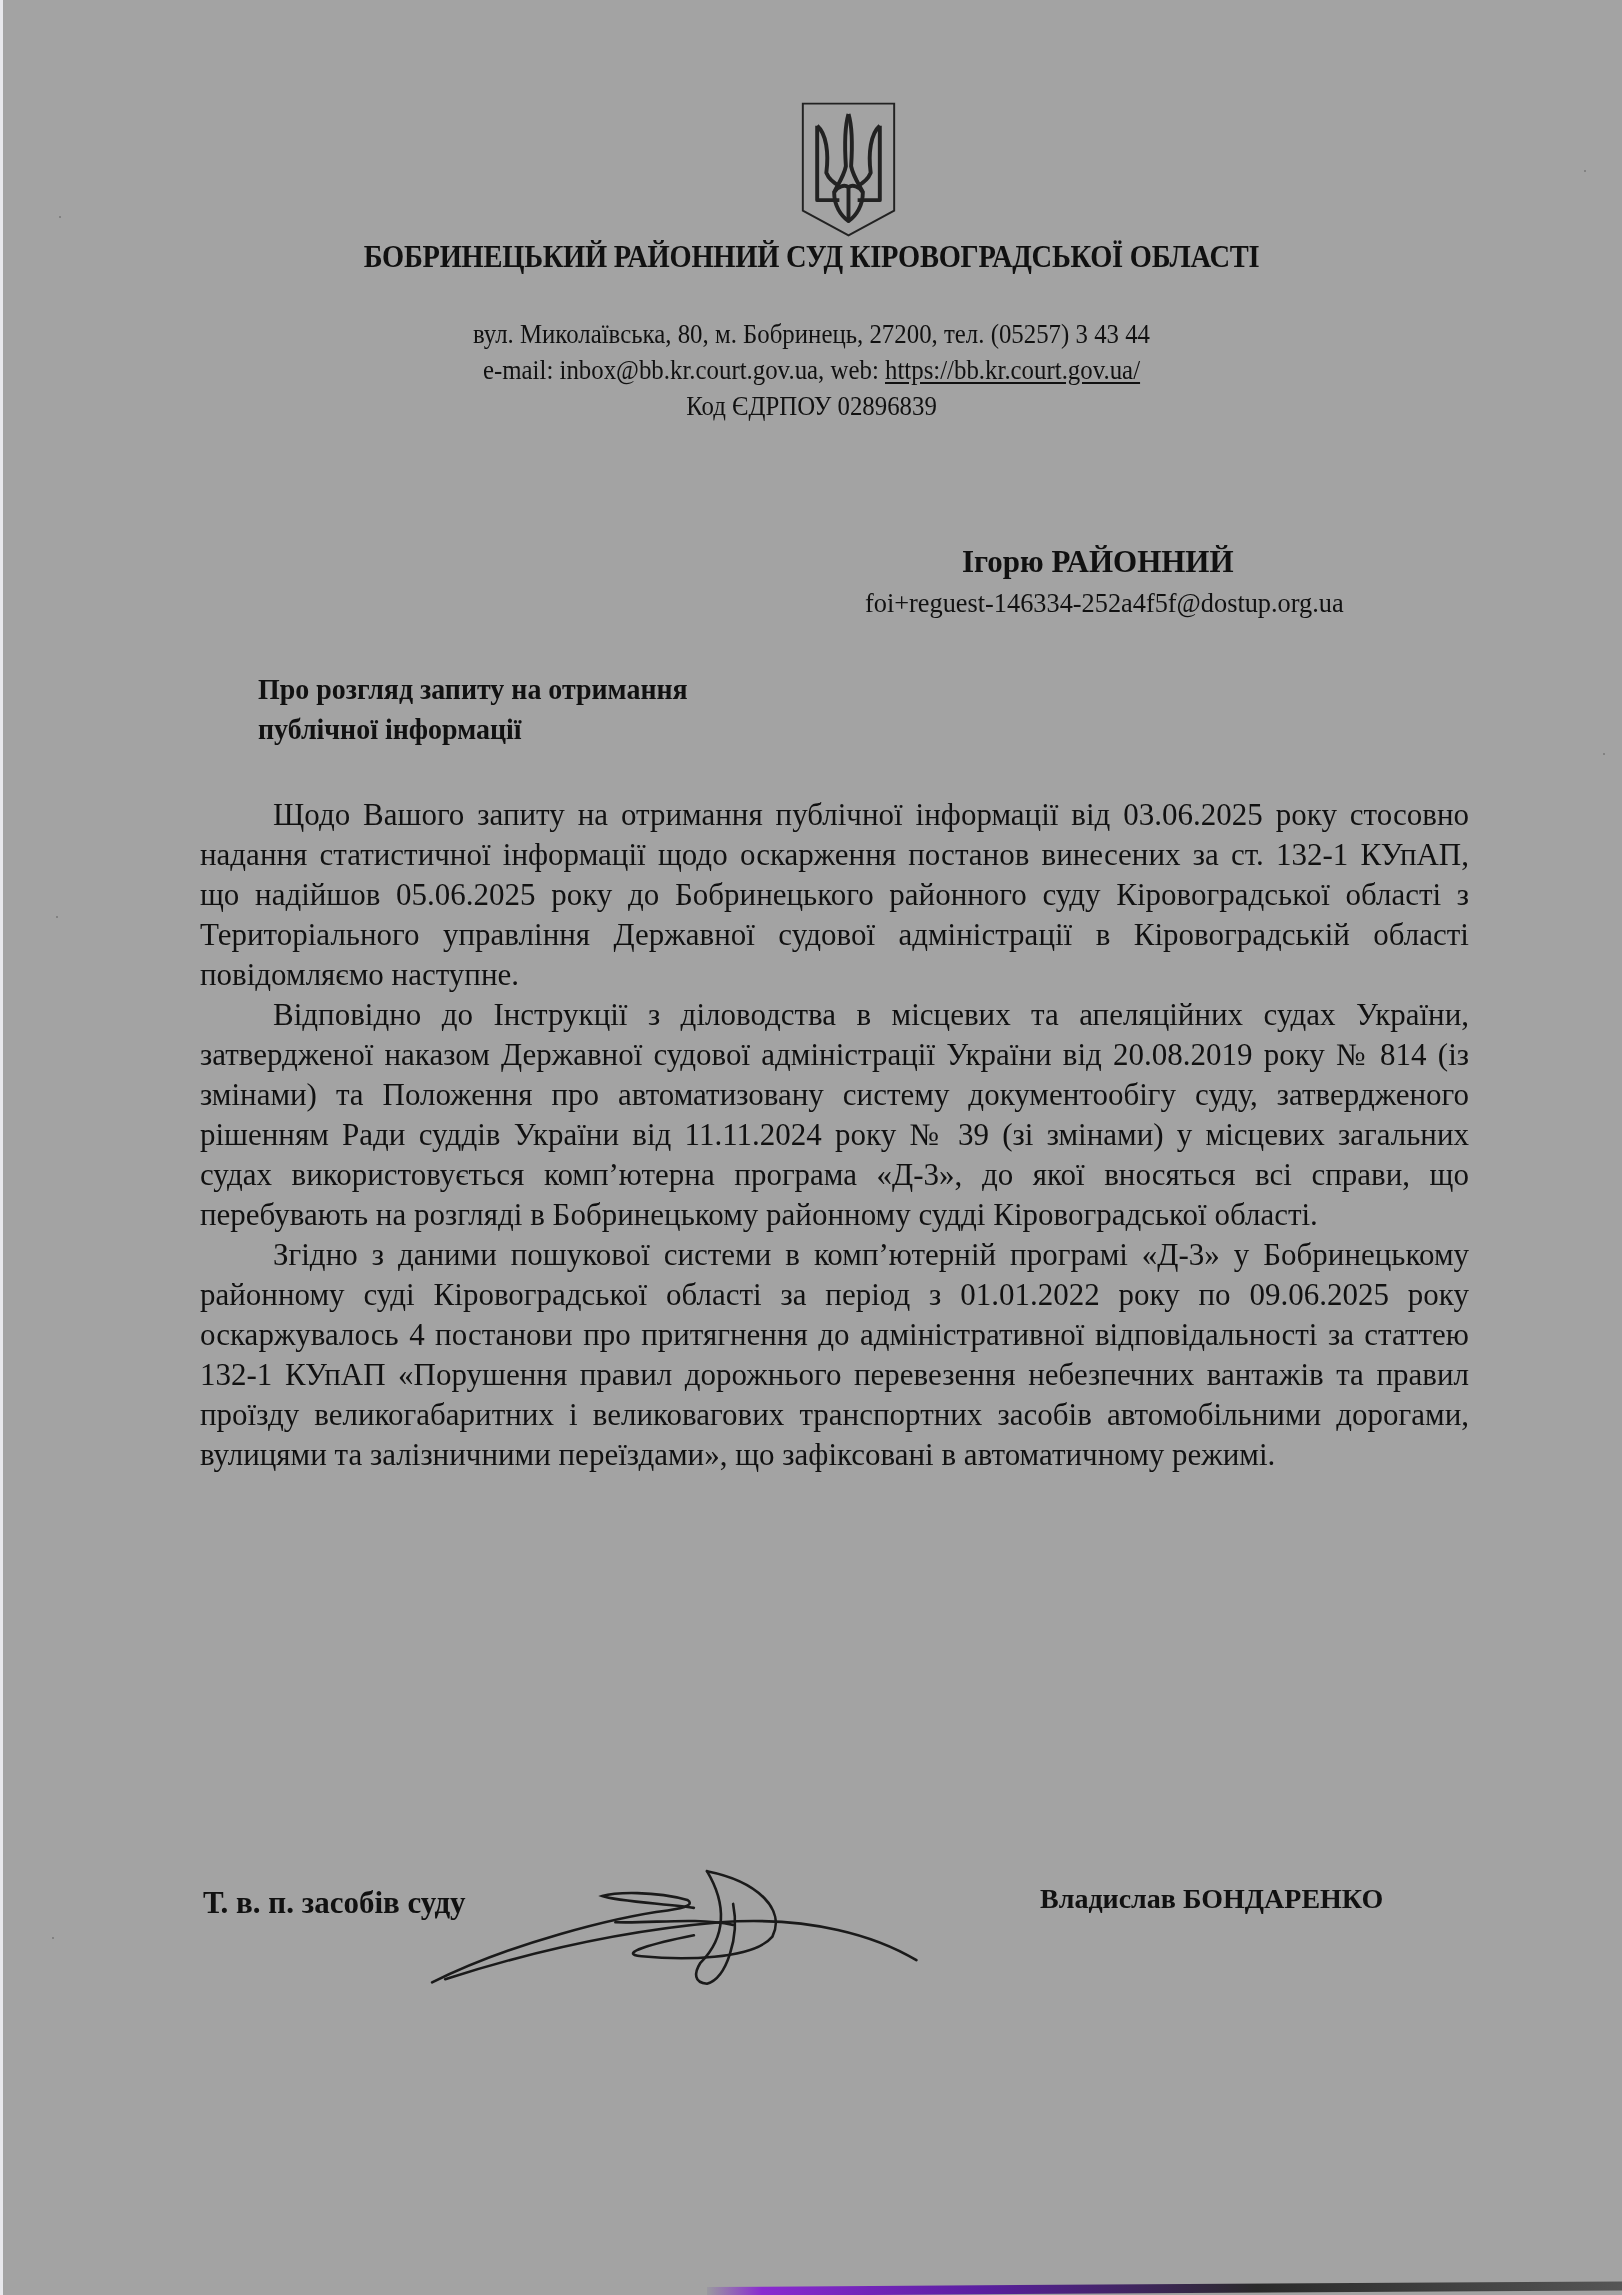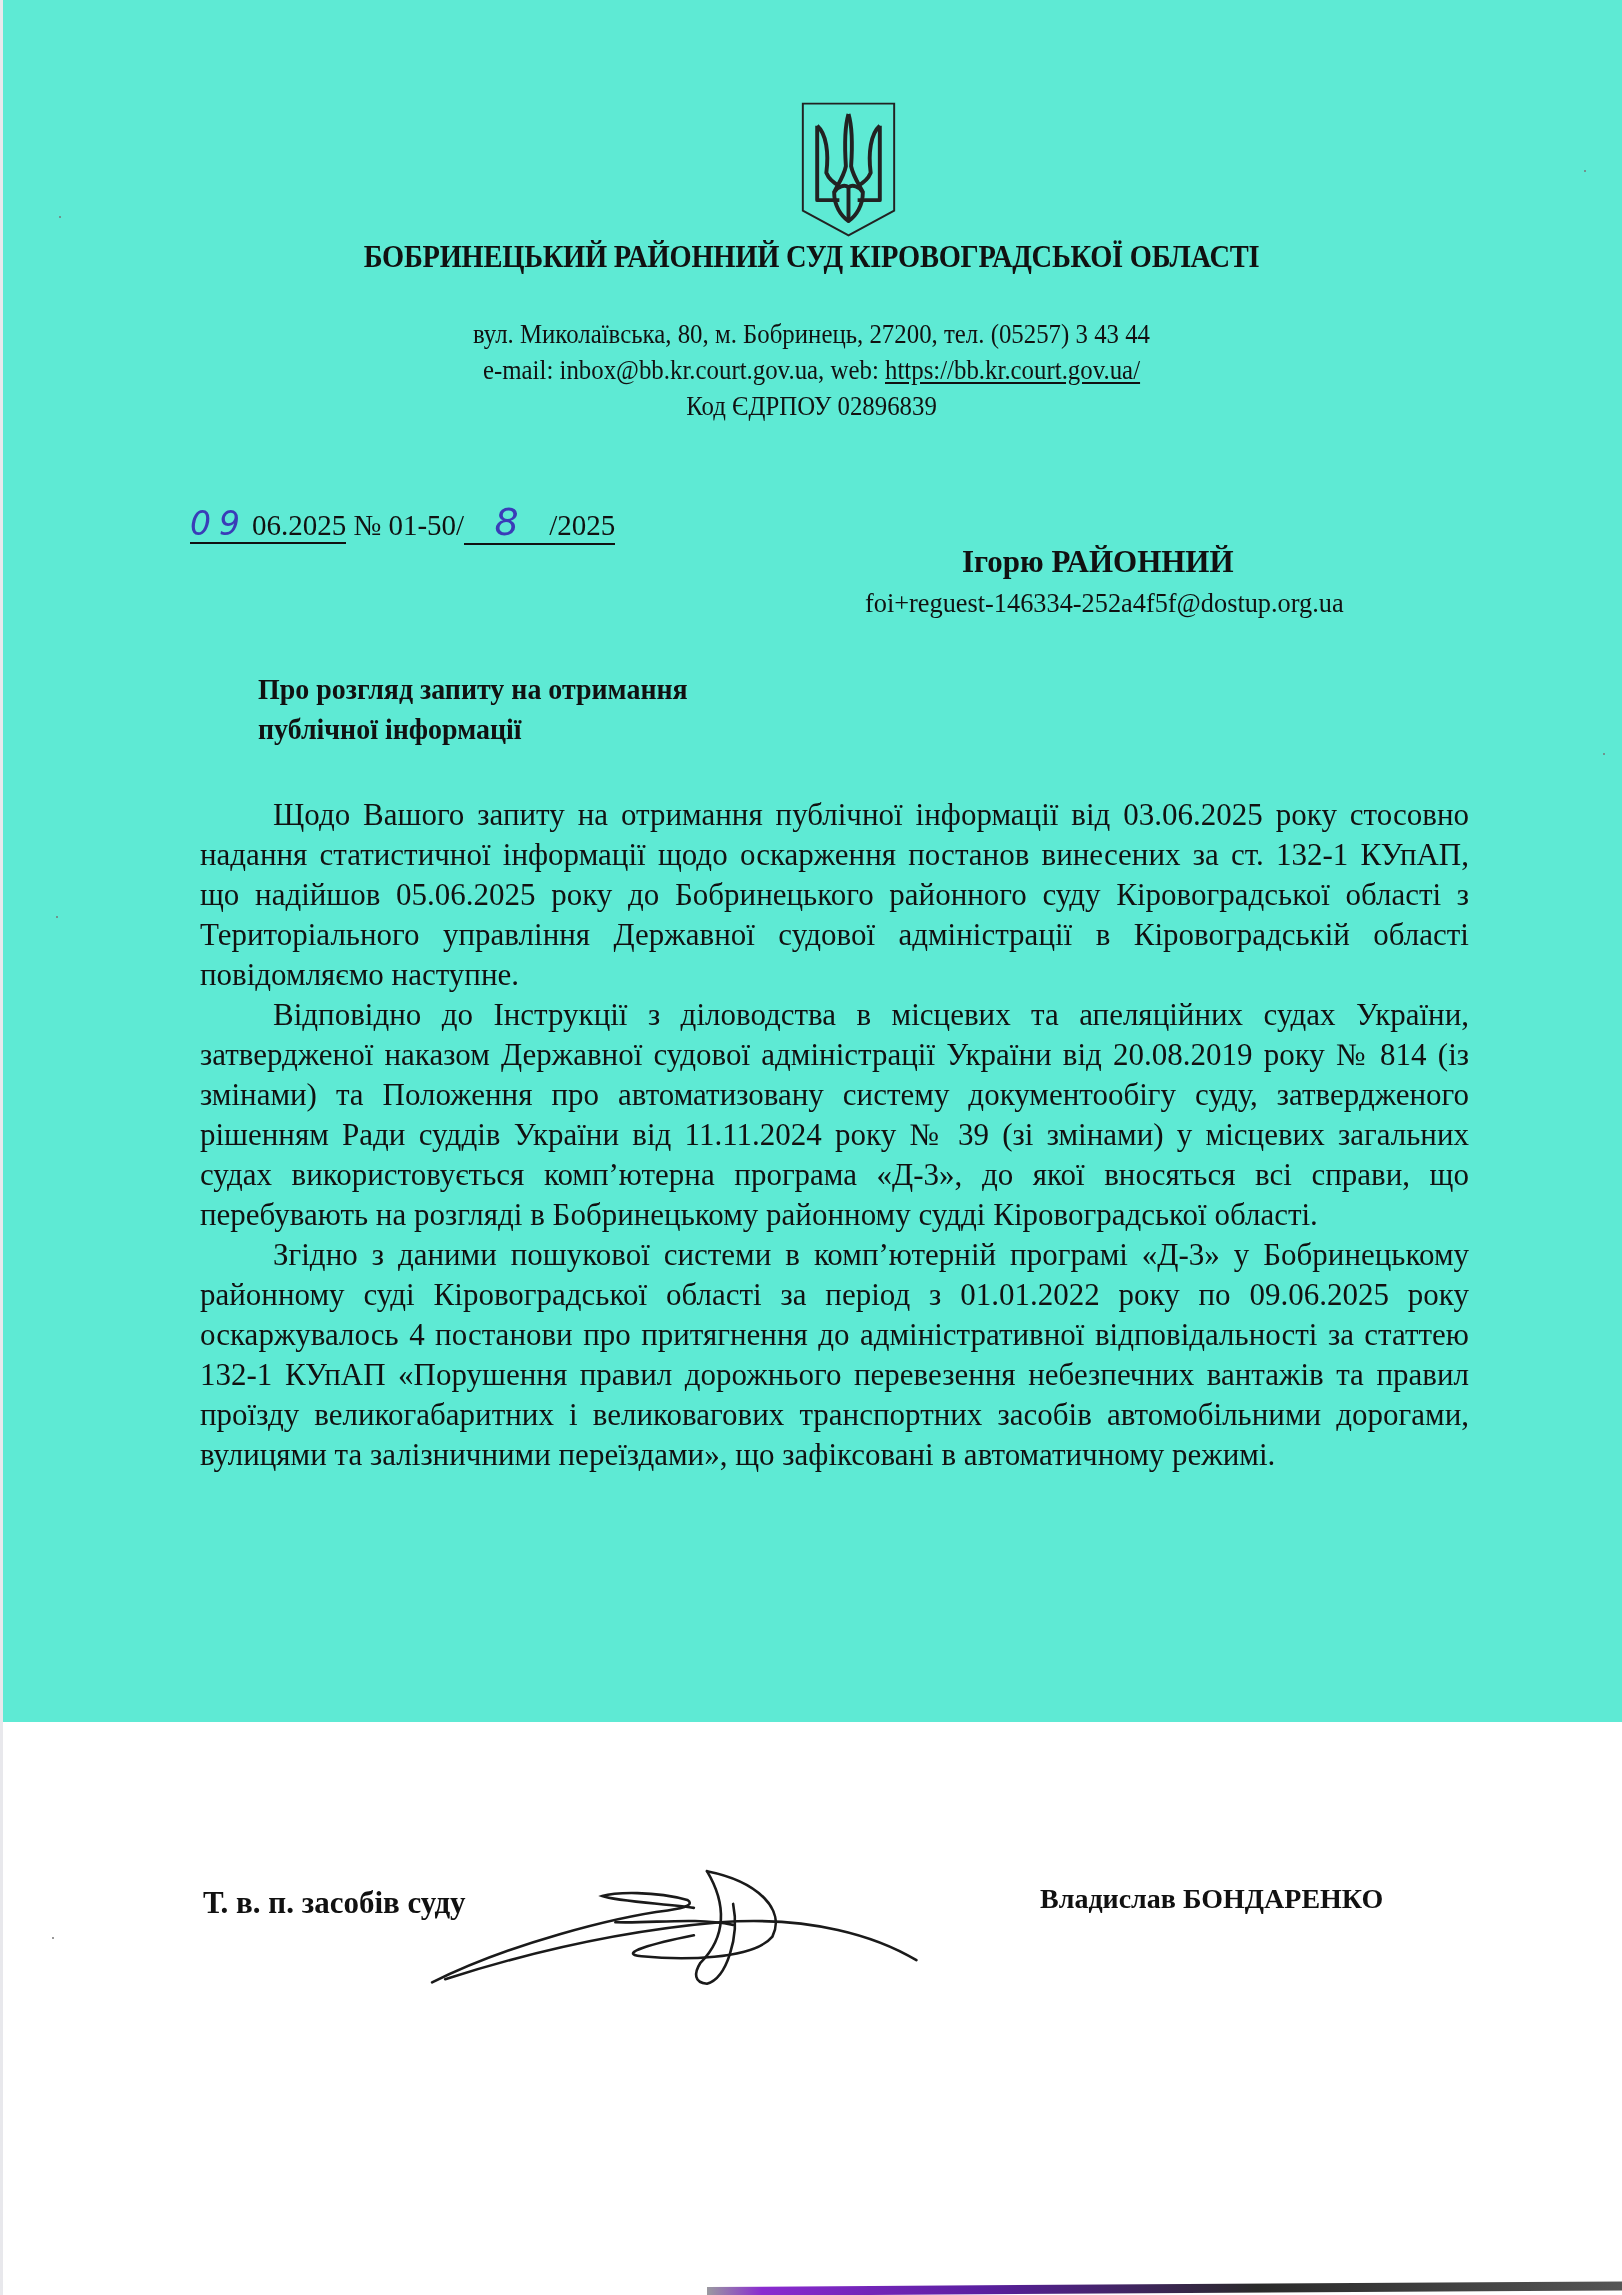--- a/index.html
+++ b/index.html
@@ -11,22 +11,22 @@
       width: 1623px;
       height: 2295px;
       position: relative;
       overflow: hidden;
       font-family: "Liberation Serif", "DejaVu Serif", serif;
       color: #111111;
     }
     .page {
       position: absolute;
       left: 0; top: 0;
-      width: 1623px; height: 1722px;
-      background: #5eead4;
+      width: 1623px; height: 2295px;
+      background: #a3a3a3;
     }
     .left-edge {
       position: absolute;
       left: 0; top: 0;
       width: 2.6px; height: 2295px;
       background: #e8e8ec;
     }
     .coat {
       position: absolute;
       left: 800px;
@@ -191,24 +191,20 @@
       <path d="M74 132 L74 184"></path>
     </g>
   </svg>
 
   <div class="court-name">БОБРИНЕЦЬКИЙ РАЙОННИЙ СУД КІРОВОГРАДСЬКОЇ ОБЛАСТІ</div>
 
   <div class="contact l1">вул. Миколаївська, 80, м. Бобринець, 27200, тел. (05257) 3 43 44</div>
   <div class="contact l2"><span>e-mail: inbox@bb.kr.court.gov.ua,  web: </span><u>https://bb.kr.court.gov.ua/</u></div>
   <div class="contact l3">Код ЄДРПОУ 02896839</div>
 
-  <div class="regline">
-    <span class="ul"><span class="hand day-hand">09</span><span>06.2025</span></span>
-    <span>№ 01-50/</span><span class="ul"><span class="hand num-hand">8</span><span>/2025</span></span>
-  </div>
 
   <div class="addressee">Ігорю РАЙОННИЙ</div>
   <div class="addressee-email">foi+reguest-146334-252a4f5f@dostup.org.ua</div>
 
   <div class="subject">
     <div>Про розгляд запиту на отримання</div>
     <div>публічної інформації</div>
   </div>
 
   <div class="body-text">

